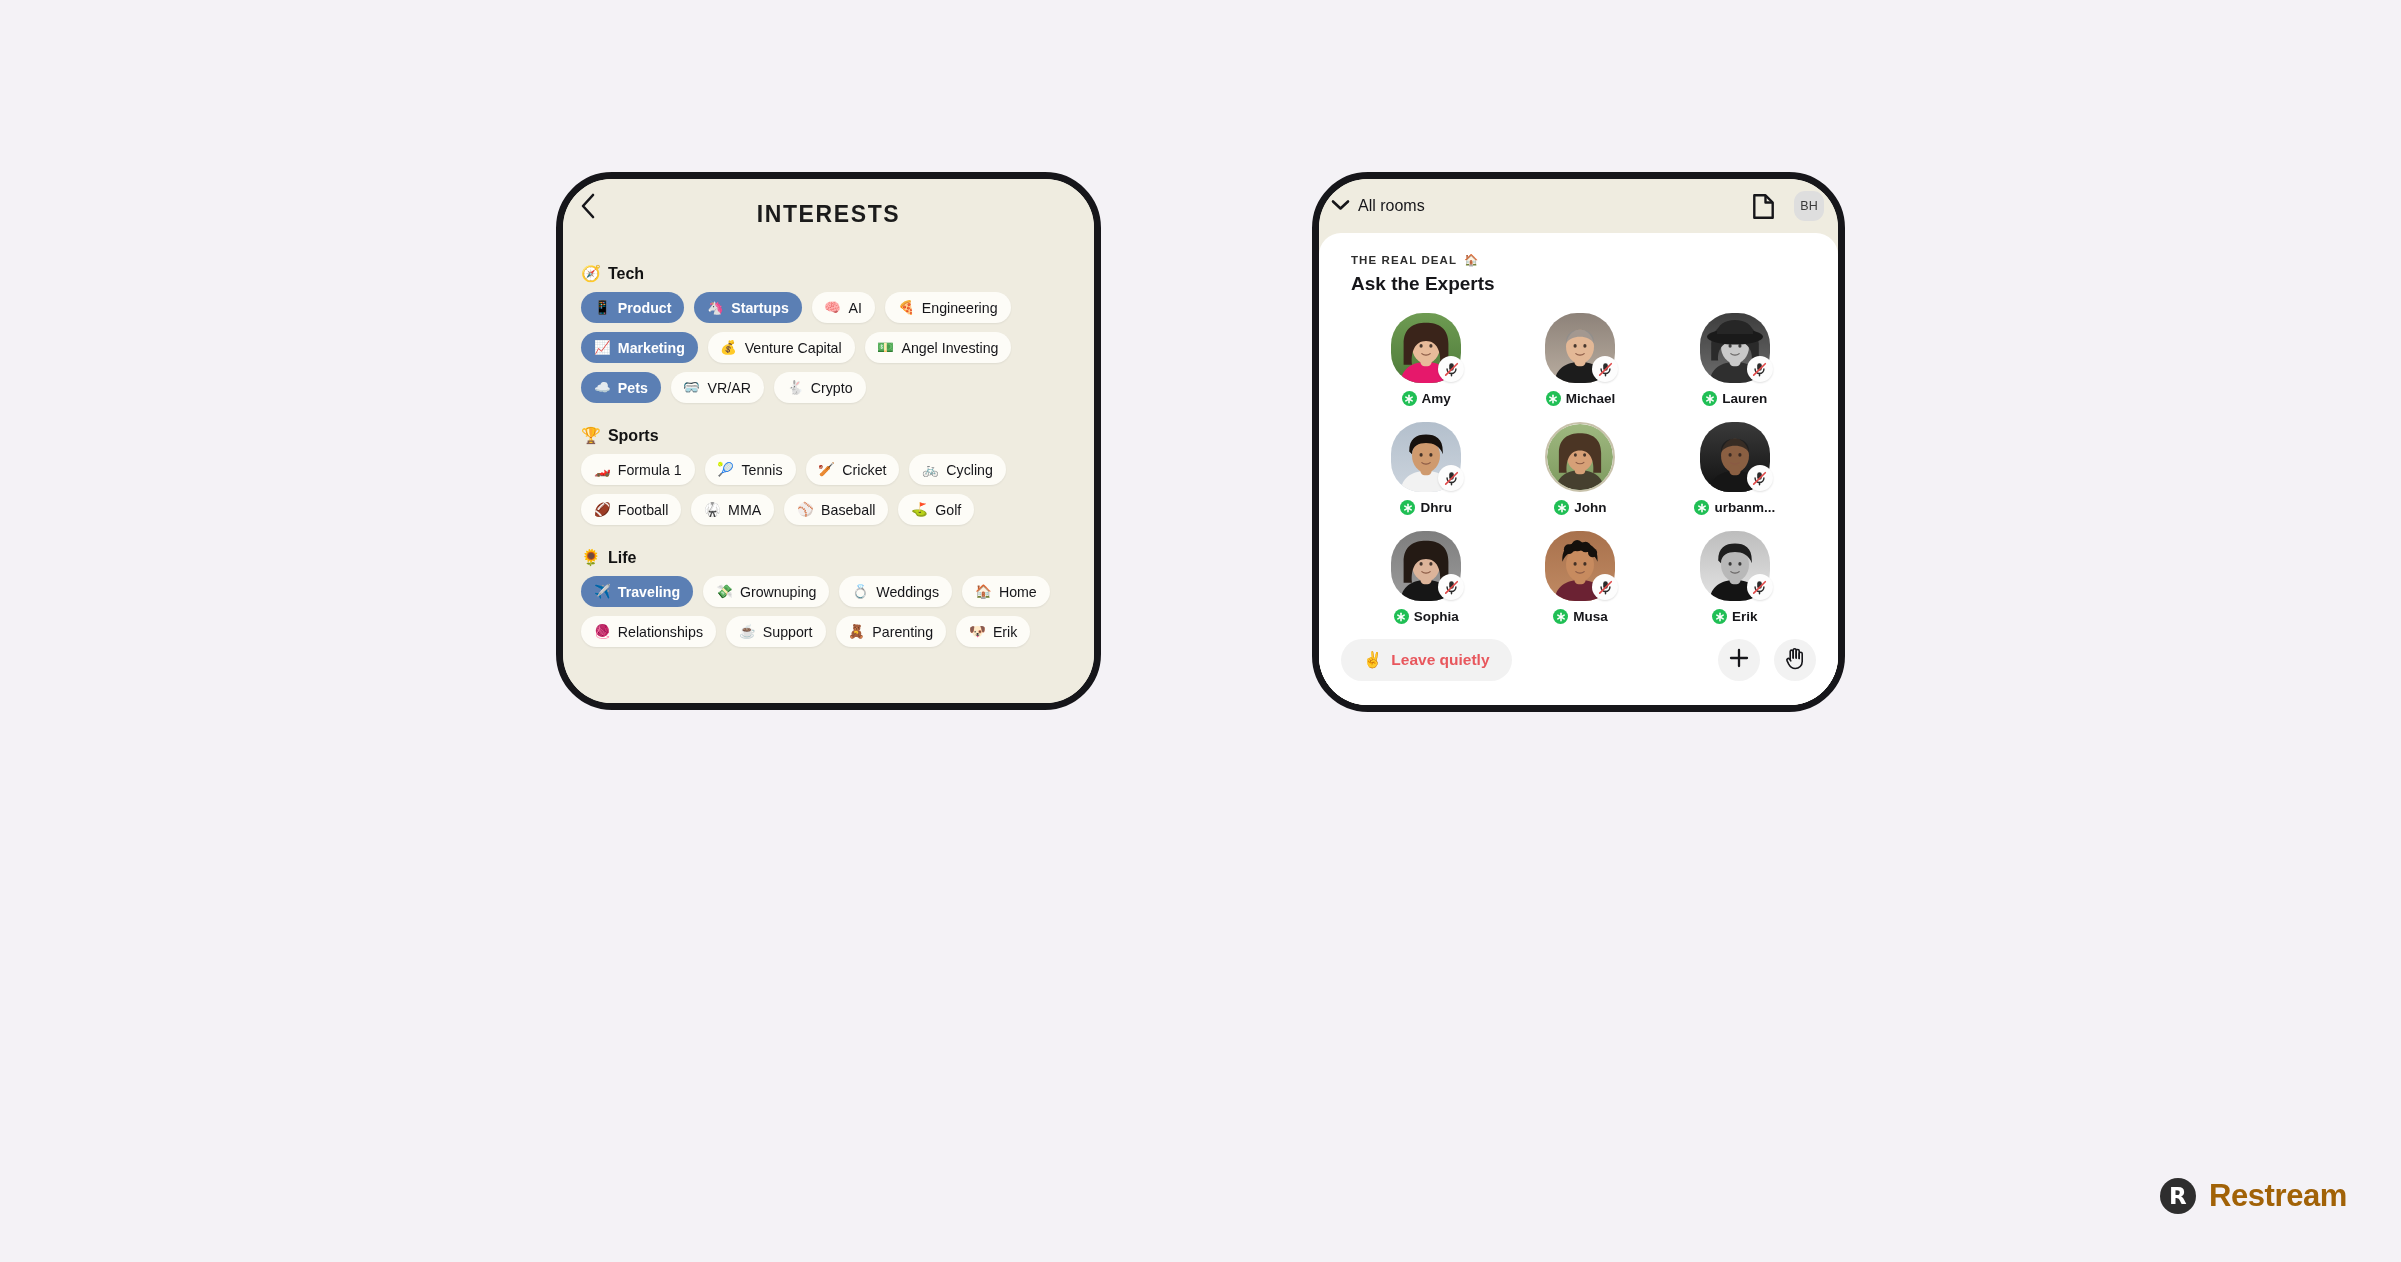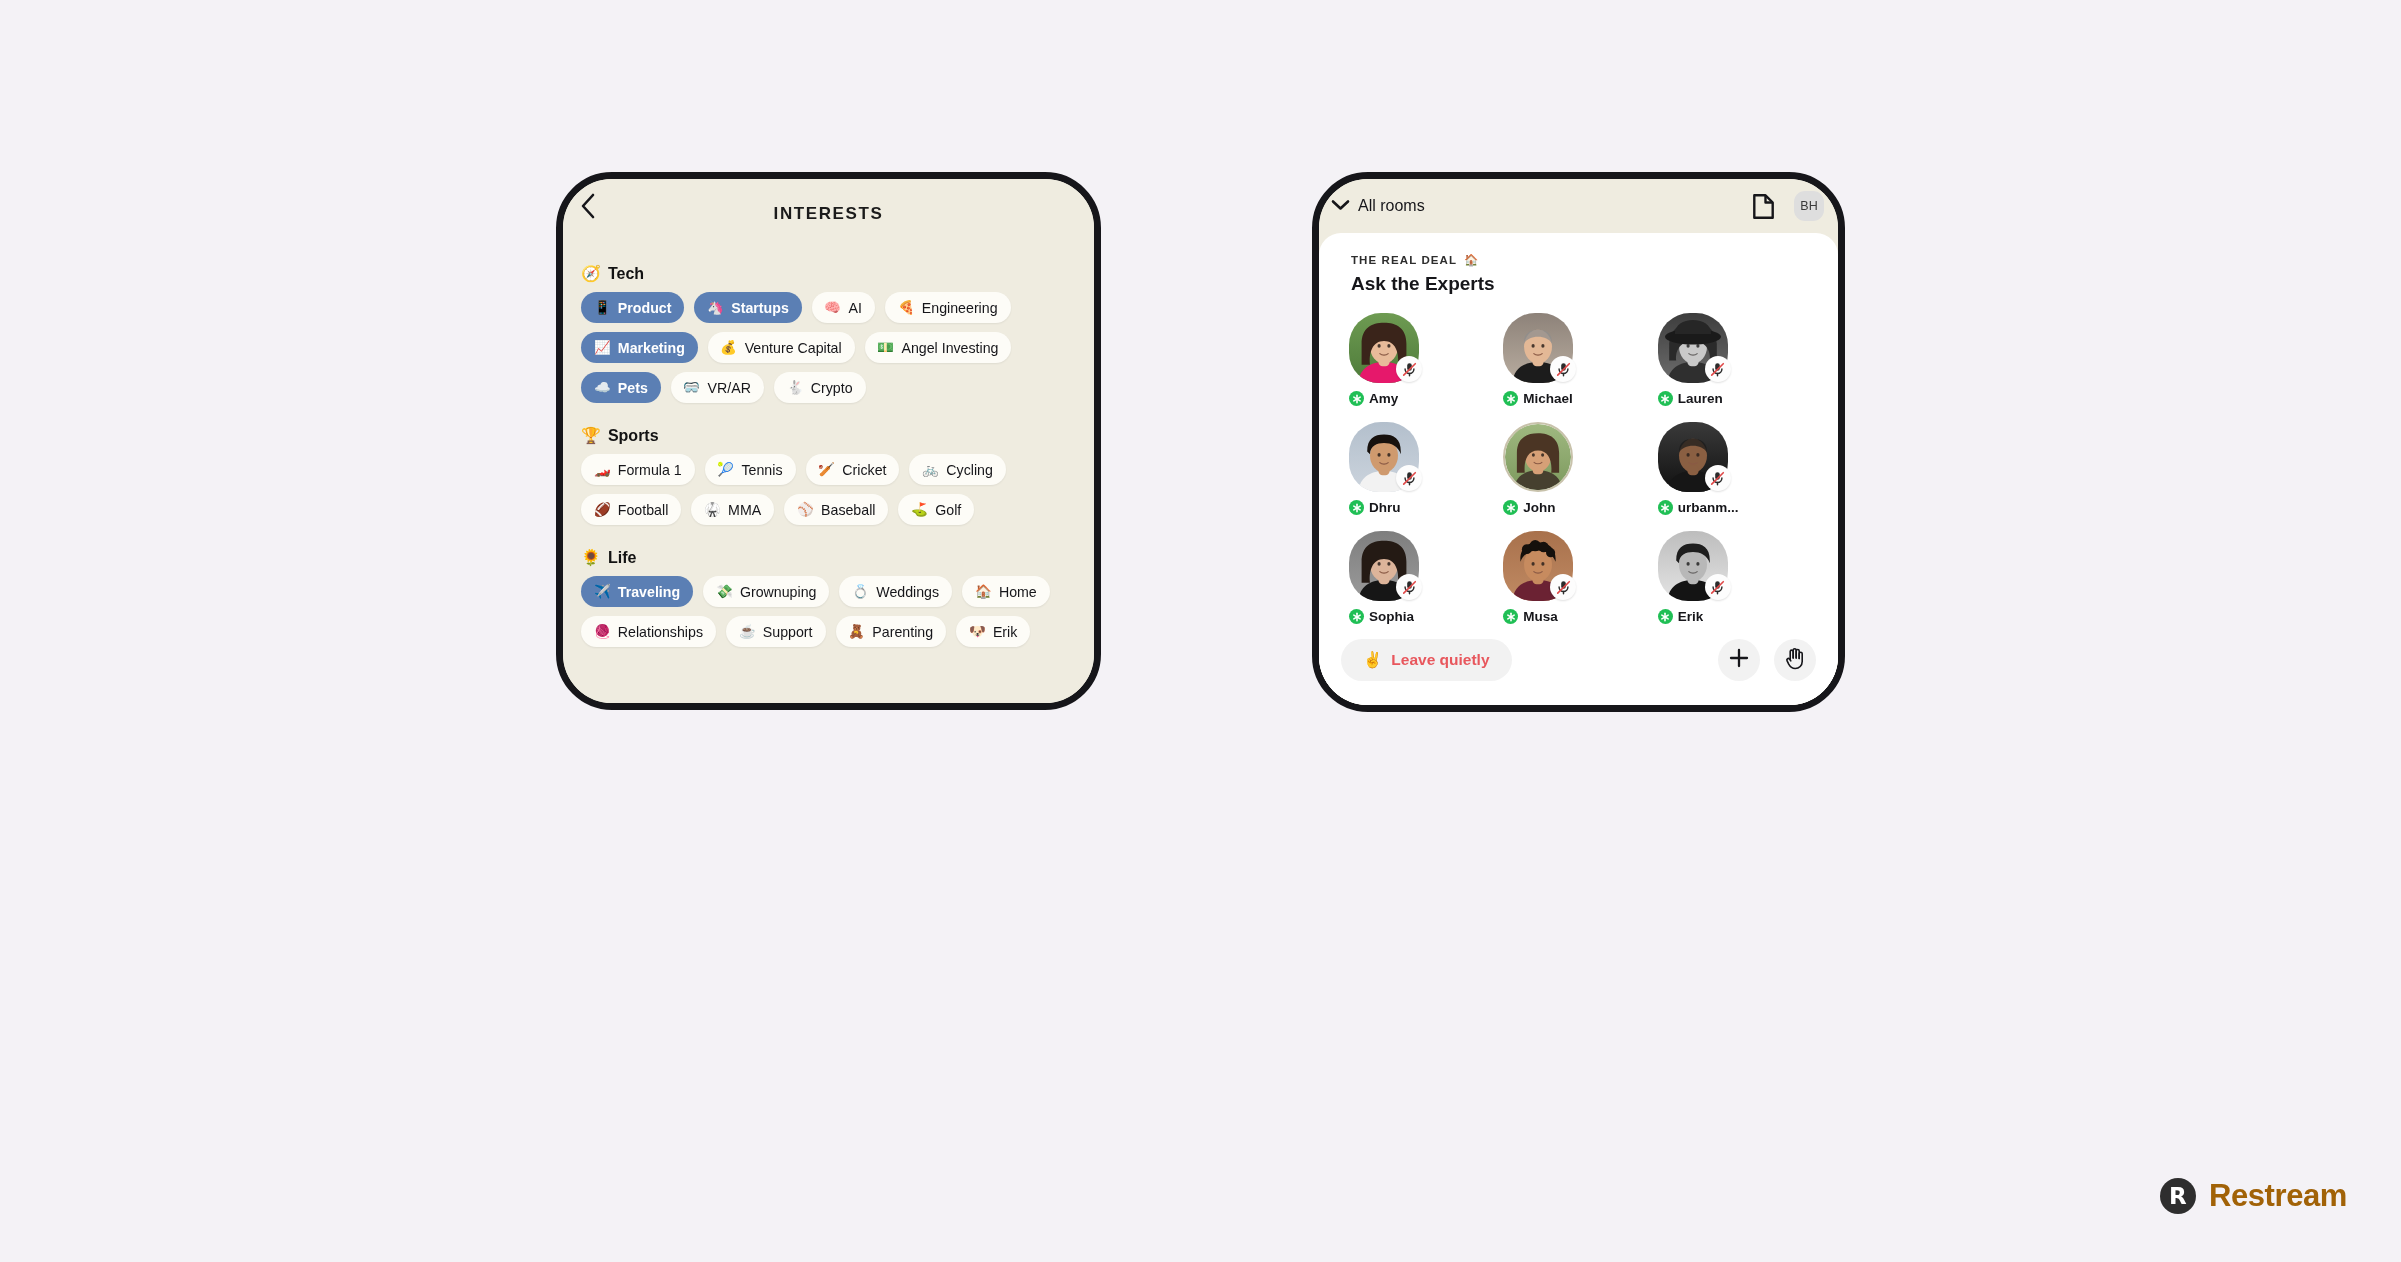--- a/index.html
+++ b/index.html
@@ -47,21 +47,21 @@
   }
   .back-chevron {
     position: absolute;
     left: 12px; top: 14px;
     width: 26px; height: 26px;
     display: flex; align-items: center; justify-content: center;
   }
   .nav-title {
     flex: 1;
     text-align: center;
-    font-size: 17px;
+    font-size: 23px;
     font-weight: 600;
     letter-spacing: 1.6px;
     color: #1b1b1b;
     padding-top: 8px;
   }
   .intro-copy {
     text-align: center;
     font-size: 14.2px;
     line-height: 1.42;
     color: #1e1e1e;
@@ -170,21 +170,21 @@
     font-weight: 700;
     color: #16161a;
   }
 
   .speakers-grid {
     display: grid;
     grid-template-columns: repeat(3, 1fr);
     row-gap: 16px;
     padding: 18px 26px 0 26px;
   }
-  .speaker { display: flex; flex-direction: column; align-items: flex-start; }
+  .speaker { display: flex; flex-direction: column; align-items: center; }
   .avatar-wrap { position: relative; width: 70px; height: 70px; }
   .avatar {
     width: 70px; height: 70px;
     border-radius: 32px 32px 30px 30px;
     overflow: hidden;
     position: relative;
   }
   .avatar-wrap.speaking { padding: 0; }
   .avatar-wrap.speaking .avatar {
     width: 70px; height: 70px;

